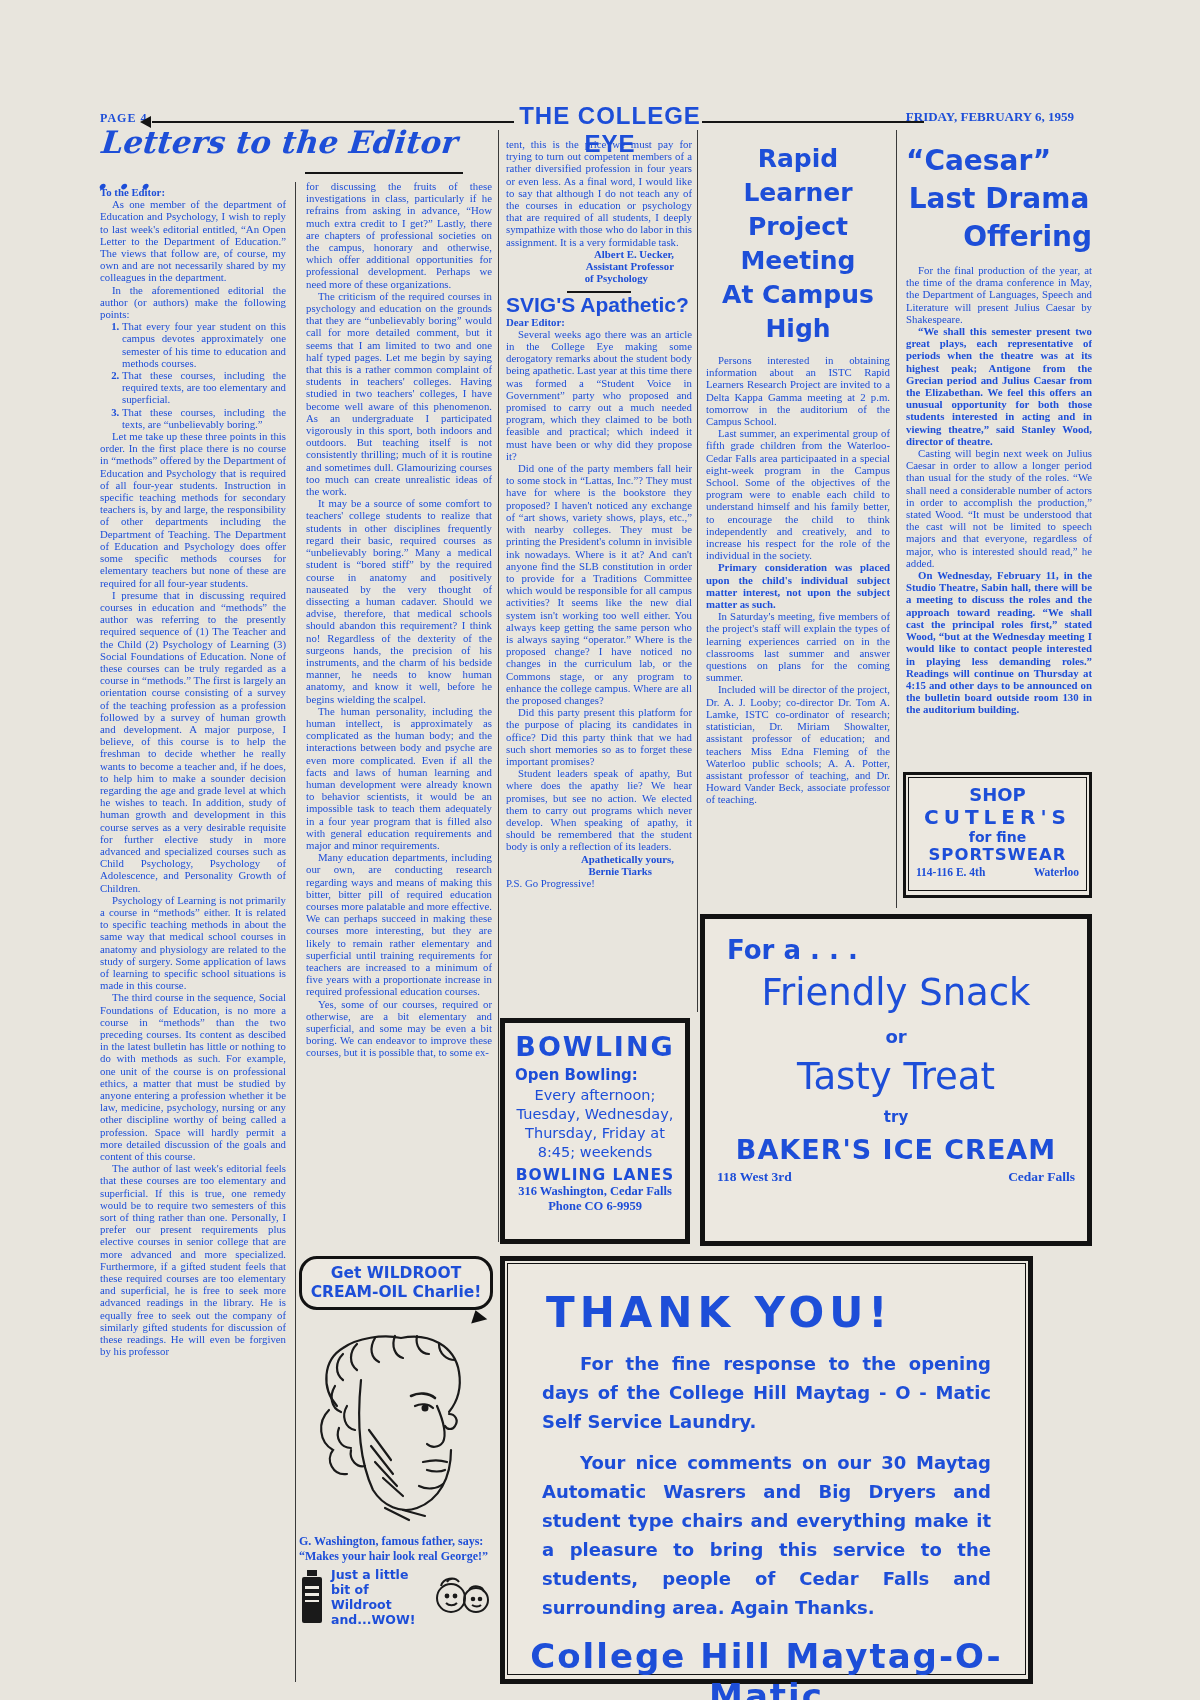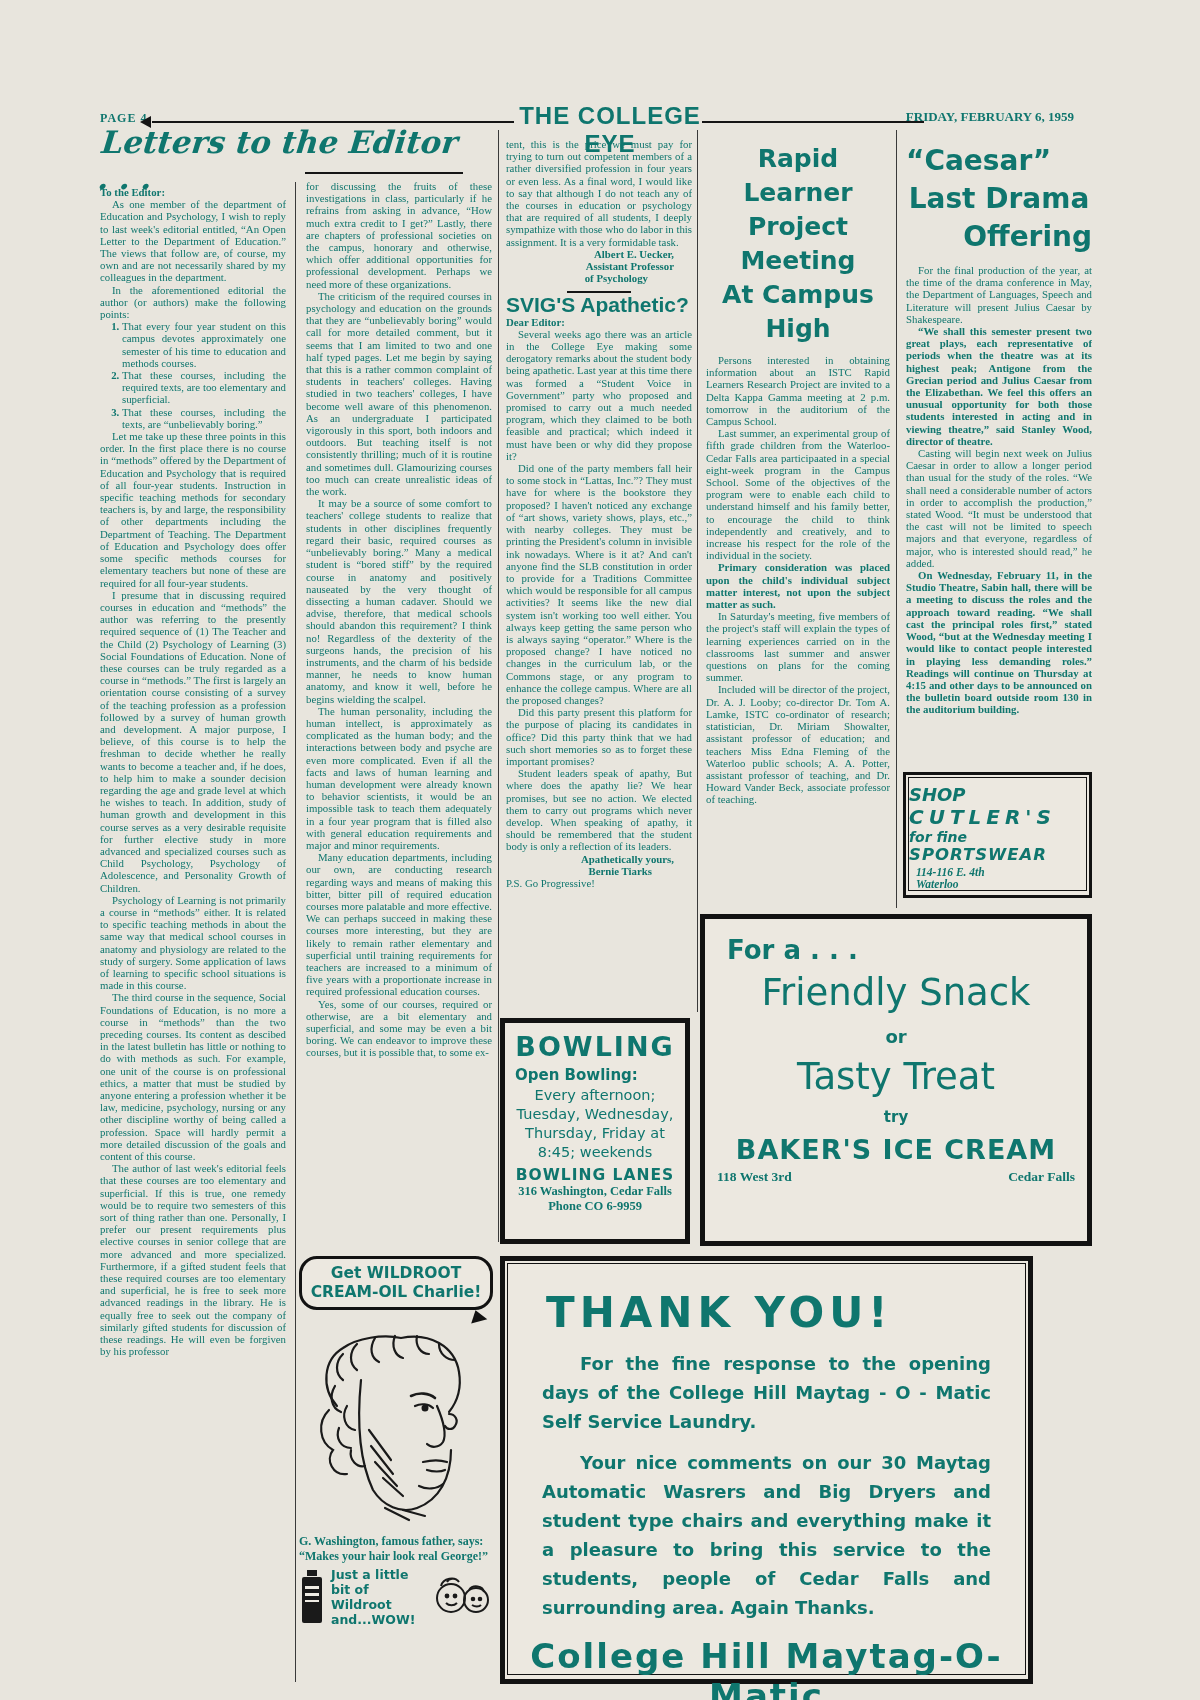--- a/index.html
+++ b/index.html
@@ -1,17 +1,17 @@
 <!DOCTYPE html>
 <html><head>
 <meta charset="utf-8">
 <style>
   html,body{margin:0;padding:0;background:#cfccc4;}
   .page{position:relative;width:1200px;height:1700px;background:#e8e5dd;overflow:hidden;
-        font-family:"Liberation Serif", serif;color:#0f766e;}
+        font-family:"Liberation Serif", serif;color:#1d4ed8;}
   
   .pageno{position:absolute;left:100px;top:111px;font-size:12px;font-weight:bold;letter-spacing:1px;}
   .hrule{position:absolute;top:121px;height:2px;background:#151515;}
   .hr1{left:152px;width:362px;} .hr2{left:702px;width:222px;}
   .arrowhead{position:absolute;left:140px;top:116px;width:0;height:0;
              border-top:6px solid transparent;border-bottom:6px solid transparent;border-right:11px solid #151515;}
   .masthead{position:absolute;left:512px;top:102px;width:196px;text-align:center;
             font-family:"Liberation Sans",sans-serif;font-weight:bold;font-size:24px;letter-spacing:1px;}
   .issuedate{position:absolute;left:896px;top:109px;width:178px;text-align:right;
              font-size:13px;font-weight:bold;}
@@ -60,27 +60,27 @@
   
   .snack{left:700px;top:914px;width:392px;height:332px;}
   .snack-intro{font-family:"DejaVu Sans",sans-serif;font-weight:bold;font-size:26px;margin:16px 0 0 22px;}
   .snack-line1,.snack-line2{font-family:"DejaVu Sans",sans-serif;font-weight:normal;font-size:37px;text-align:center;}
   .snack-line1{margin-top:6px;} .snack-line2{margin-top:8px;}
   .snack-or{font-family:"DejaVu Sans",sans-serif;font-weight:bold;font-size:18px;text-align:center;margin-top:12px;}
   .snack-try{font-family:"DejaVu Sans",sans-serif;font-weight:bold;font-size:15px;text-align:center;margin-top:10px;}
   .snack-brand{font-family:"DejaVu Sans",sans-serif;font-weight:bold;font-size:27px;text-align:center;margin-top:8px;letter-spacing:1px;}
   .snack-row{display:flex;justify-content:space-between;font-size:13.5px;font-weight:bold;padding:4px 12px 0 12px;}
   
-  .cutlers{left:903px;top:772px;width:189px;height:126px;border-width:3px;text-align:left;font-style:italic;}
+  .cutlers{left:903px;top:772px;width:189px;height:126px;border-width:3px;text-align:center;}
   .cutlers .inner{border:1px solid #121212;margin:2px;height:calc(100% - 6px);box-sizing:border-box;}
   .cut-shop{font-family:"DejaVu Sans",sans-serif;font-weight:bold;font-size:18px;margin-top:6px;}
   .cut-name{font-family:"DejaVu Sans",sans-serif;font-weight:bold;font-size:20px;letter-spacing:5px;}
   .cut-fine{font-family:"DejaVu Sans",sans-serif;font-weight:bold;font-size:14px;}
   .cut-sw{font-family:"DejaVu Sans",sans-serif;font-weight:bold;font-size:16.5px;letter-spacing:1px;}
-  .cut-row{display:flex;justify-content:space-between;font-size:11.5px;font-weight:bold;padding:2px 7px 0 7px;flex-direction:column;}
+  .cut-row{display:flex;justify-content:space-between;font-size:11.5px;font-weight:bold;padding:2px 7px 0 7px;}
   
   .maytag{left:500px;top:1256px;width:533px;height:428px;}
   .maytag .inner{border:1px solid #121212;margin:2px;height:calc(100% - 6px);box-sizing:border-box;}
   .ty-title{font-family:"DejaVu Sans",sans-serif;font-weight:bold;font-size:42px;letter-spacing:5px;margin:24px 0 0 38px;}
   .ty-p{font-family:"DejaVu Sans",sans-serif;font-weight:bold;font-size:18px;line-height:29px;
         margin:12px 34px 0 34px;text-align:justify;text-indent:38px;}
   .ty-p.noind{text-indent:38px;}
   .ty-brand{font-family:"DejaVu Sans",sans-serif;font-weight:bold;font-size:34px;text-align:center;
             letter-spacing:2px;margin-top:14px;}
   

